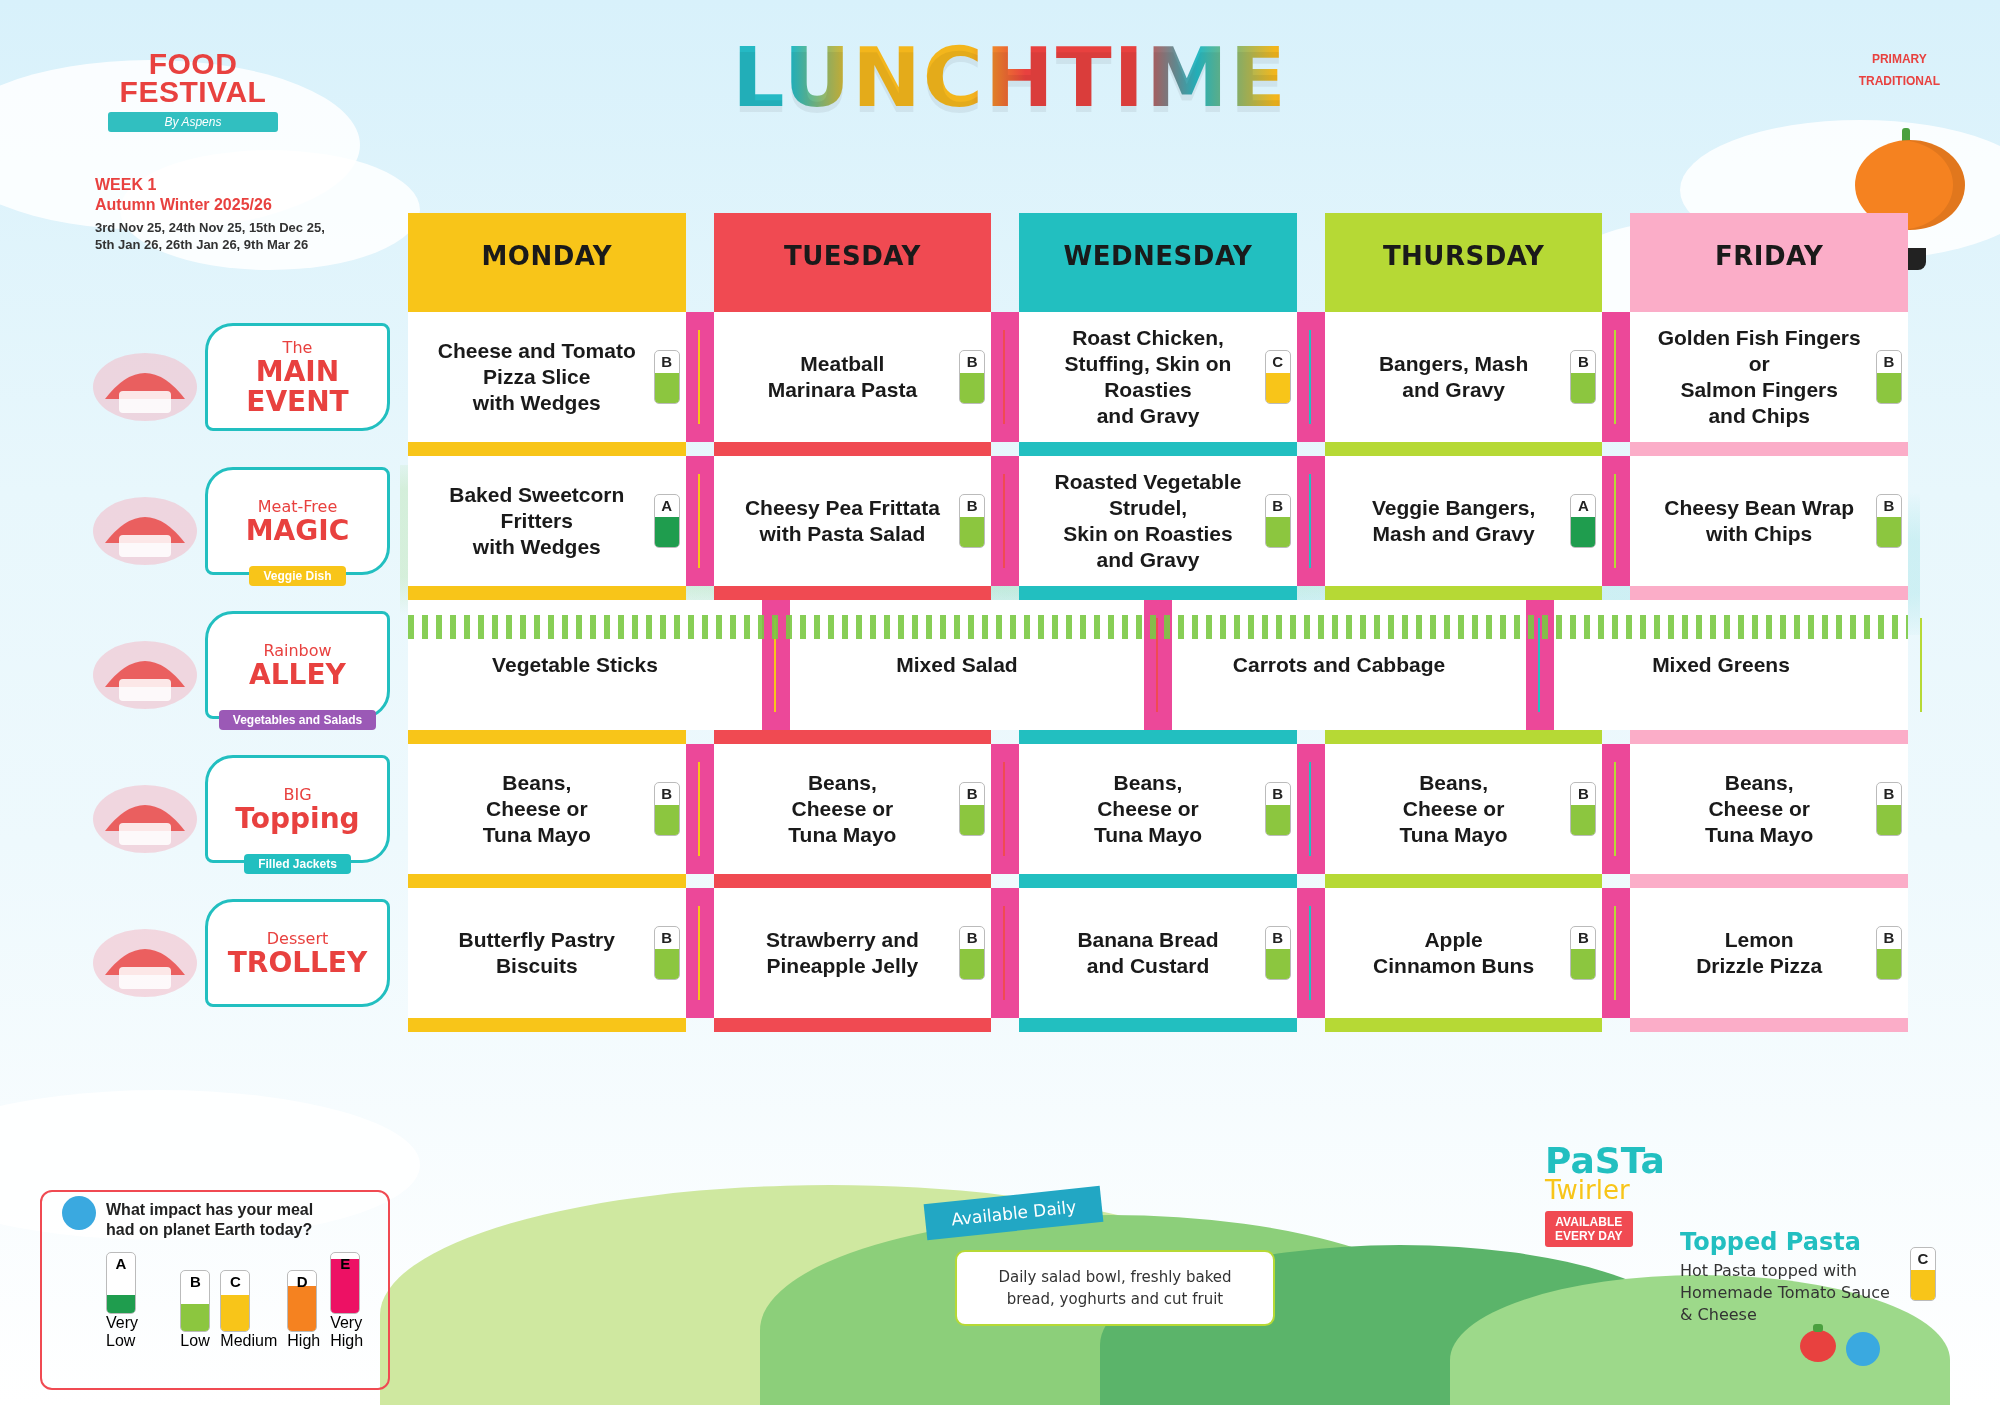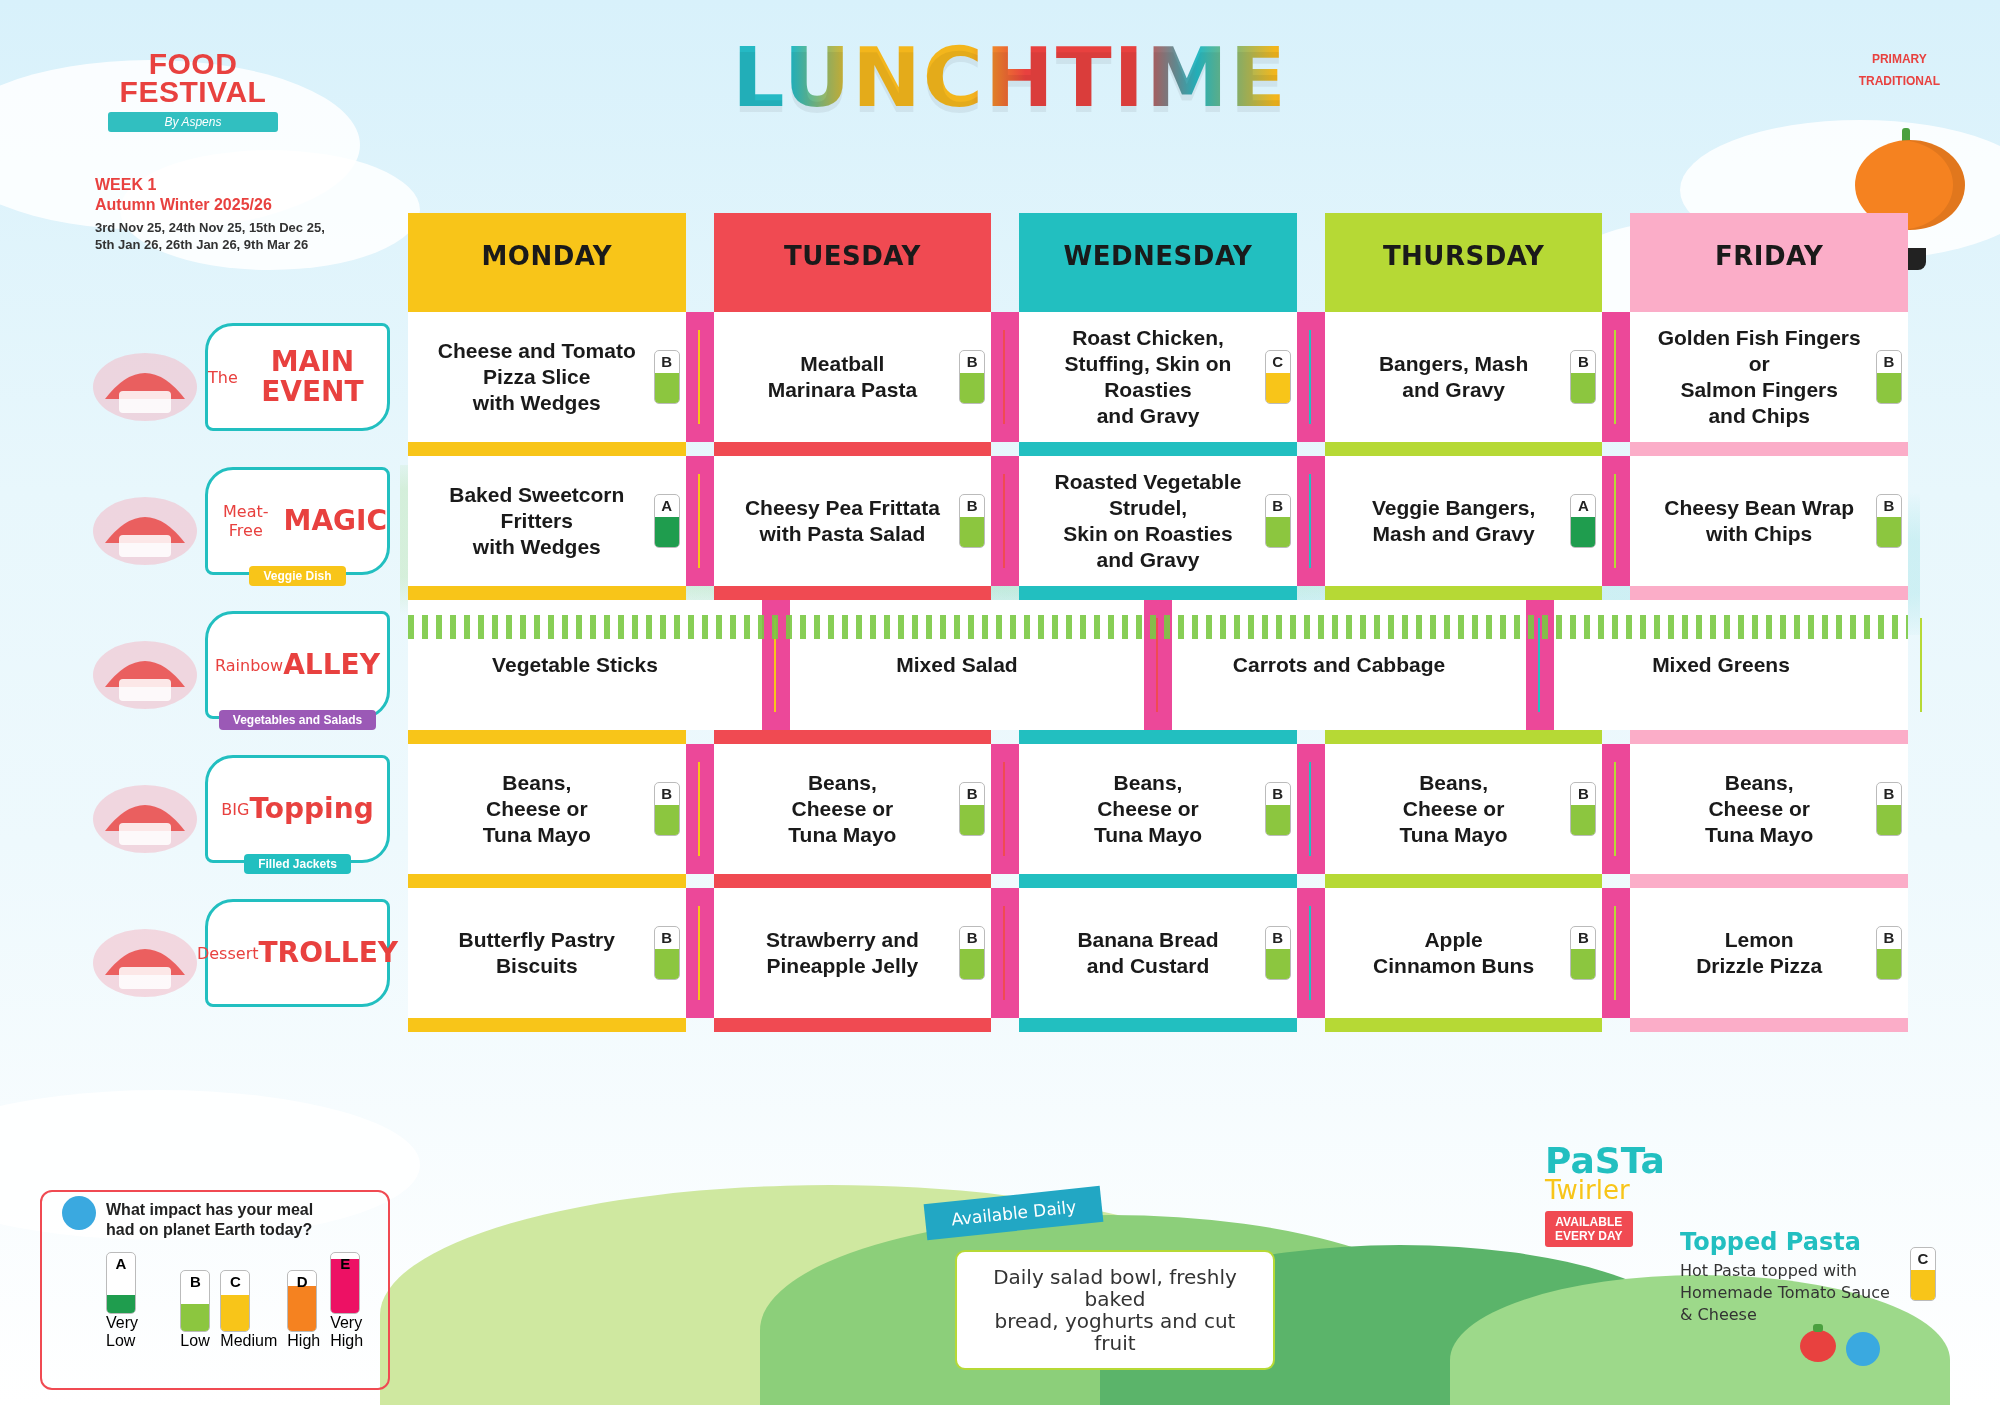--- a/index.html
+++ b/index.html
@@ -98,21 +98,21 @@
   .eco .fill { position:absolute; left:0; bottom:0; width:100%; }
   .eco.A .fill { height:58%; background:#1f9d4e; }
   .eco.B .fill { height:58%; background:#8cc63f; }
   .eco.C .fill { height:58%; background:#f8c519; }
 
   
   .rowlabels { position:absolute; left:95px; top:315px; width:300px; }
   .badge {
     position:absolute; left:110px; top:0; width:185px; height:108px;
     border:3px solid #22bfc0; border-radius:28px 8px 28px 8px; background:#fff;
-    display:flex; flex-direction:row; align-items:center; justify-content:center;
+    display:flex; flex-direction:column; align-items:center; justify-content:center;
     text-align:center;
   }
   .badge .b1 { font-family:"DejaVu Sans", sans-serif; font-size:16px; color:#e8413f; }
   .badge .b2 { font-family:"DejaVu Sans", sans-serif; font-weight:bold; font-size:28px; color:#e8413f; line-height:30px;}
   .badge .tag {
     position:absolute; bottom:-14px; padding:3px 14px; border-radius:4px;
     color:#fff; font-size:12px; font-weight:bold;
   }
   .tag-veg { background:#f8c519; color:#fff; }
   .tag-rain { background:#9b59b6; }
@@ -130,21 +130,21 @@
   .scbox { position:relative; }
   .impactframe { position:absolute; left:40px; top:1190px; width:350px; height:200px; border:2px solid #f04a52; border-radius:12px; }
 
   .daily-ribbon {
     position:absolute; left:925px; top:1195px; background:#22a7c4; color:#fff;
     font-family:"DejaVu Sans", sans-serif; font-size:17px; padding:8px 26px; transform:rotate(-6deg);
   }
   .daily-box {
     position:absolute; left:955px; top:1250px; width:320px; border:2px solid #b6d935;
     background:#fff; border-radius:10px; padding:14px 16px; text-align:center;
-    font-family:"DejaVu Sans", sans-serif; font-size:20px; color:#333; line-height:22px;
+    font-family:"DejaVu Sans", sans-serif; font-size:15px; color:#333; line-height:22px;
   }
   .pasta {
     position:absolute; left:1545px; top:1140px; text-align:left;
   }
   .pasta .p1 { font-family:"DejaVu Sans", sans-serif; font-weight:bold; font-size:36px; color:#22bfc0; }
   .pasta .p2 { font-family:"DejaVu Sans", sans-serif; font-size:26px; color:#f8c519; margin-top:-6px;}
   .pasta .p3 { margin-top:6px; background:#f04a52; color:#fff; font-size:12px; font-weight:bold; padding:4px 10px; display:inline-block; border-radius:3px; line-height:14px; text-align:center;}
   .topped { position:absolute; left:1680px; top:1228px; width:260px; }
   .topped .t1 { font-family:"DejaVu Sans", sans-serif; font-weight:bold; font-size:24px; color:#22bfc0; }
   .topped .t2 { font-family:"DejaVu Sans", sans-serif; font-size:16px; color:#333; line-height:22px; margin-top:4px;}

